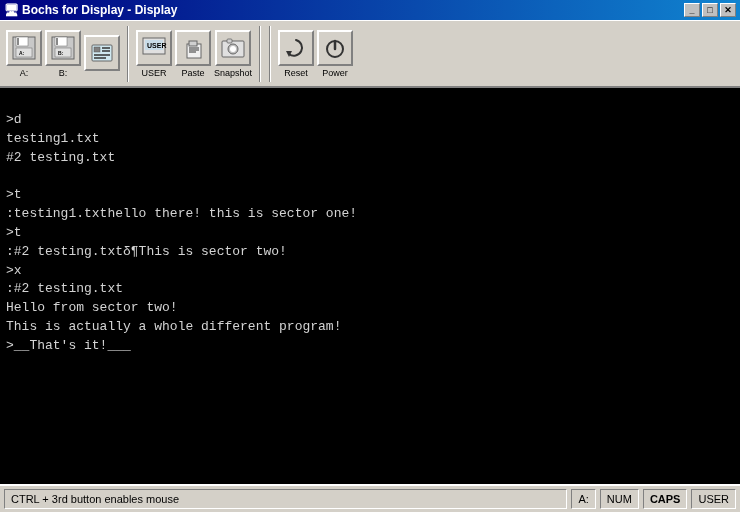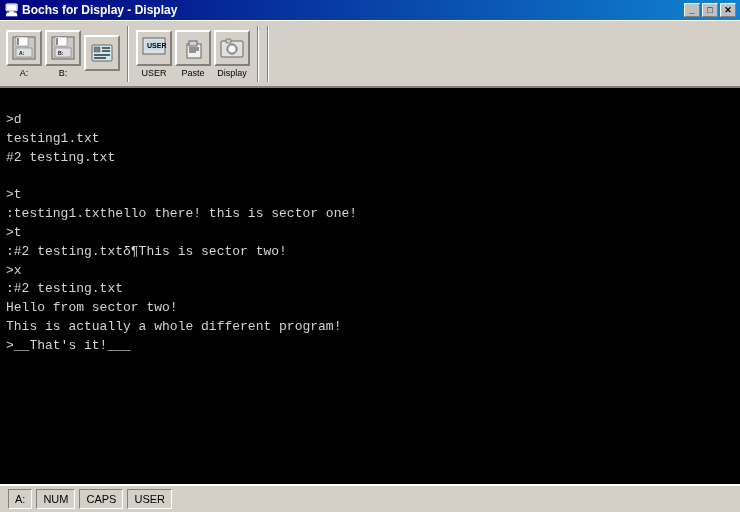--- a/index.html
+++ b/index.html
@@ -152,21 +152,21 @@
       display: flex;
       align-items: center;
       justify-content: center;
       padding: 0 6px;
       font-family: Arial, sans-serif;
       font-size: 11px;
       background: #d4d0c8;
       margin-left: 4px;
     }
     .status-segment.caps-active {
-      font-weight: normal;
+      font-weight: bold;
     }
   </style>
 </head>
 <body>
 
 <div class="title-bar">
   <div class="title-bar-left">
     <span class="title-icon">🖥</span>
     <span>Bochs for Display - Display</span>
   </div>
@@ -246,46 +246,67 @@
     </div>
     <div class="tool-item">
       <div class="tool-btn">
         <svg width="28" height="28" viewBox="0 0 28 28">
           <rect x="3" y="7" width="22" height="16" fill="#e0e0e0" stroke="#666" stroke-width="1" rx="1"></rect>
           <circle cx="14" cy="15" r="5" fill="#c0c0c0" stroke="#666" stroke-width="1"></circle>
           <circle cx="14" cy="15" r="3" fill="#fff"></circle>
           <rect x="8" y="5" width="5" height="4" fill="#d0d0d0" stroke="#666" stroke-width="0.8" rx="1"></rect>
         </svg>
       </div>
-      <span class="tool-label">Display</span>
+      <span class="tool-label">Snapshot</span>
     </div>
   </div>
 
   <div class="toolbar-sep"></div>
 
 
   <div class="toolbar-sep"></div>
 
+  <div class="toolbar-group">
+    <div class="tool-item">
+      <div class="tool-btn">
+        <svg width="28" height="28" viewBox="0 0 28 28">
+          <path d="M14 6 A8 8 0 1 1 7 20" fill="none" stroke="#333" stroke-width="2" stroke-linecap="round"></path>
+          <polygon points="4,17 7,23 10,17" fill="#333"></polygon>
+        </svg>
+      </div>
+      <span class="tool-label">Reset</span>
+    </div>
+    <div class="tool-item">
+      <div class="tool-btn">
+        <svg width="28" height="28" viewBox="0 0 28 28">
+          <circle cx="14" cy="15" r="8" fill="none" stroke="#333" stroke-width="2"></circle>
+          <line x1="14" y1="7" x2="14" y2="15" stroke="#333" stroke-width="2.5" stroke-linecap="round"></line>
+        </svg>
+      </div>
+      <span class="tool-label">Power</span>
+    </div>
+  </div>
 </div>
 
 <div class="main-content">
   <div class="terminal-text" id="terminal-output">
 &gt;d
 testing1.txt
 #2 testing.txt
 
 &gt;t
 :testing1.txthello there! this is sector one!
 &gt;t
 :#2 testing.txtδ¶This is sector two!
 &gt;x
 :#2 testing.txt
 Hello from sector two!
 This is actually a whole different program!
 &gt;__That's it!___</div>
 </div>
 
 <div class="status-bar">
+  <div class="status-main">CTRL + 3rd button enables mouse</div>
   <div class="status-segment">A:</div>
   <div class="status-segment">NUM</div>
   <div class="status-segment caps-active">CAPS</div>
   <div class="status-segment">USER</div>
 </div>
 
 </body></html>

